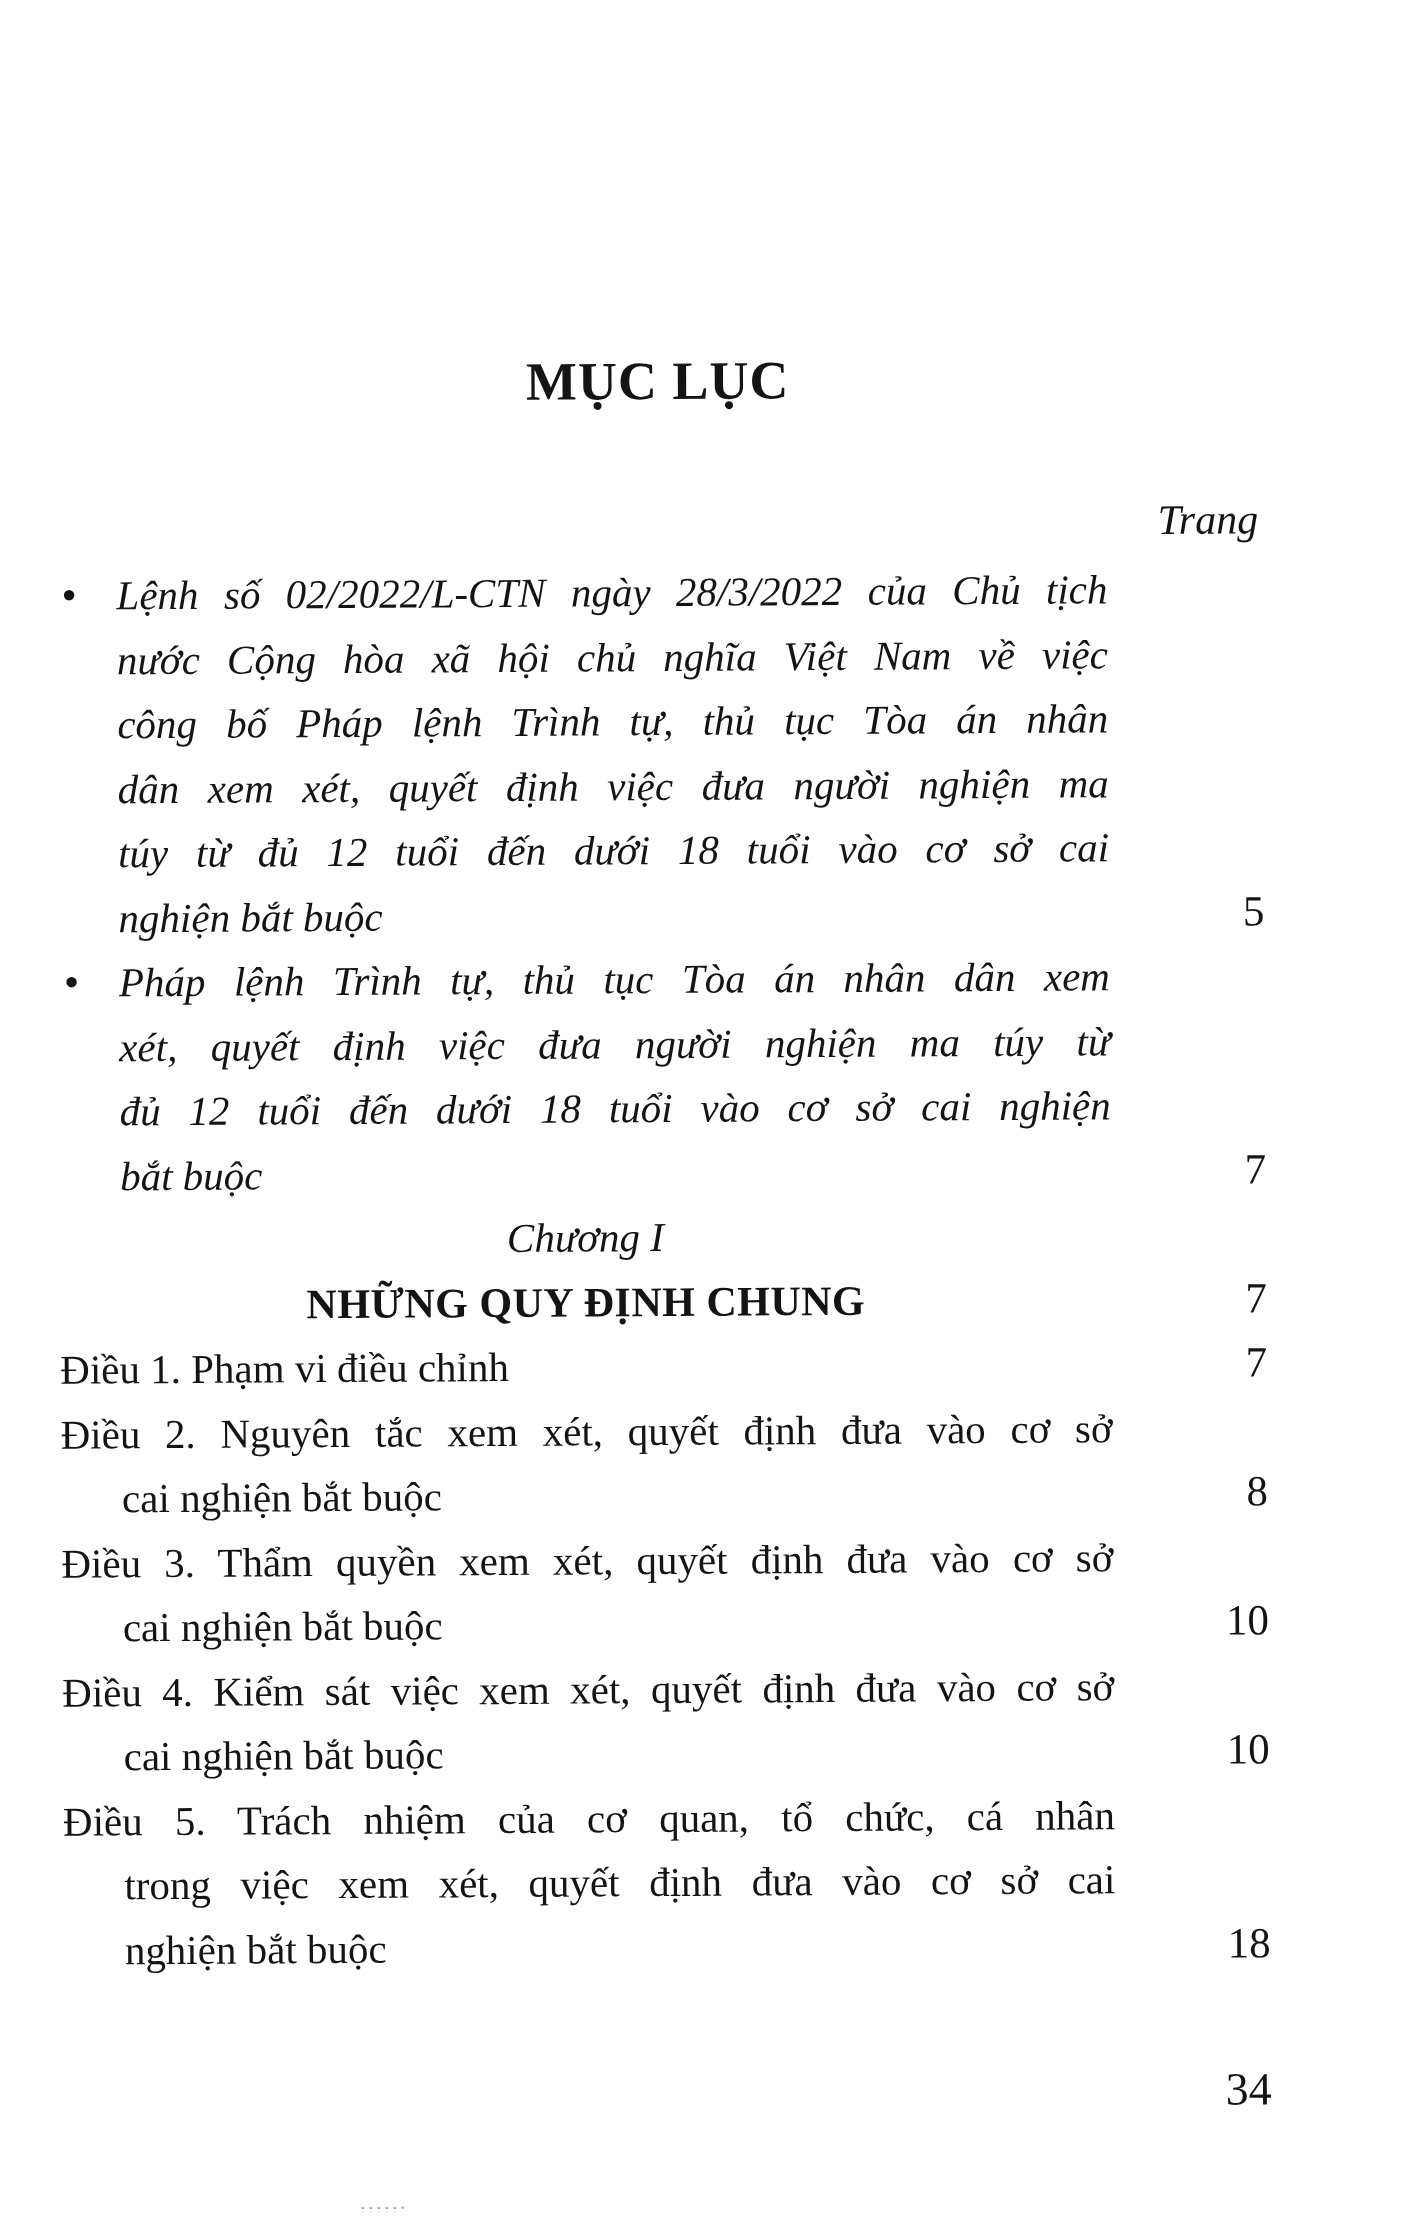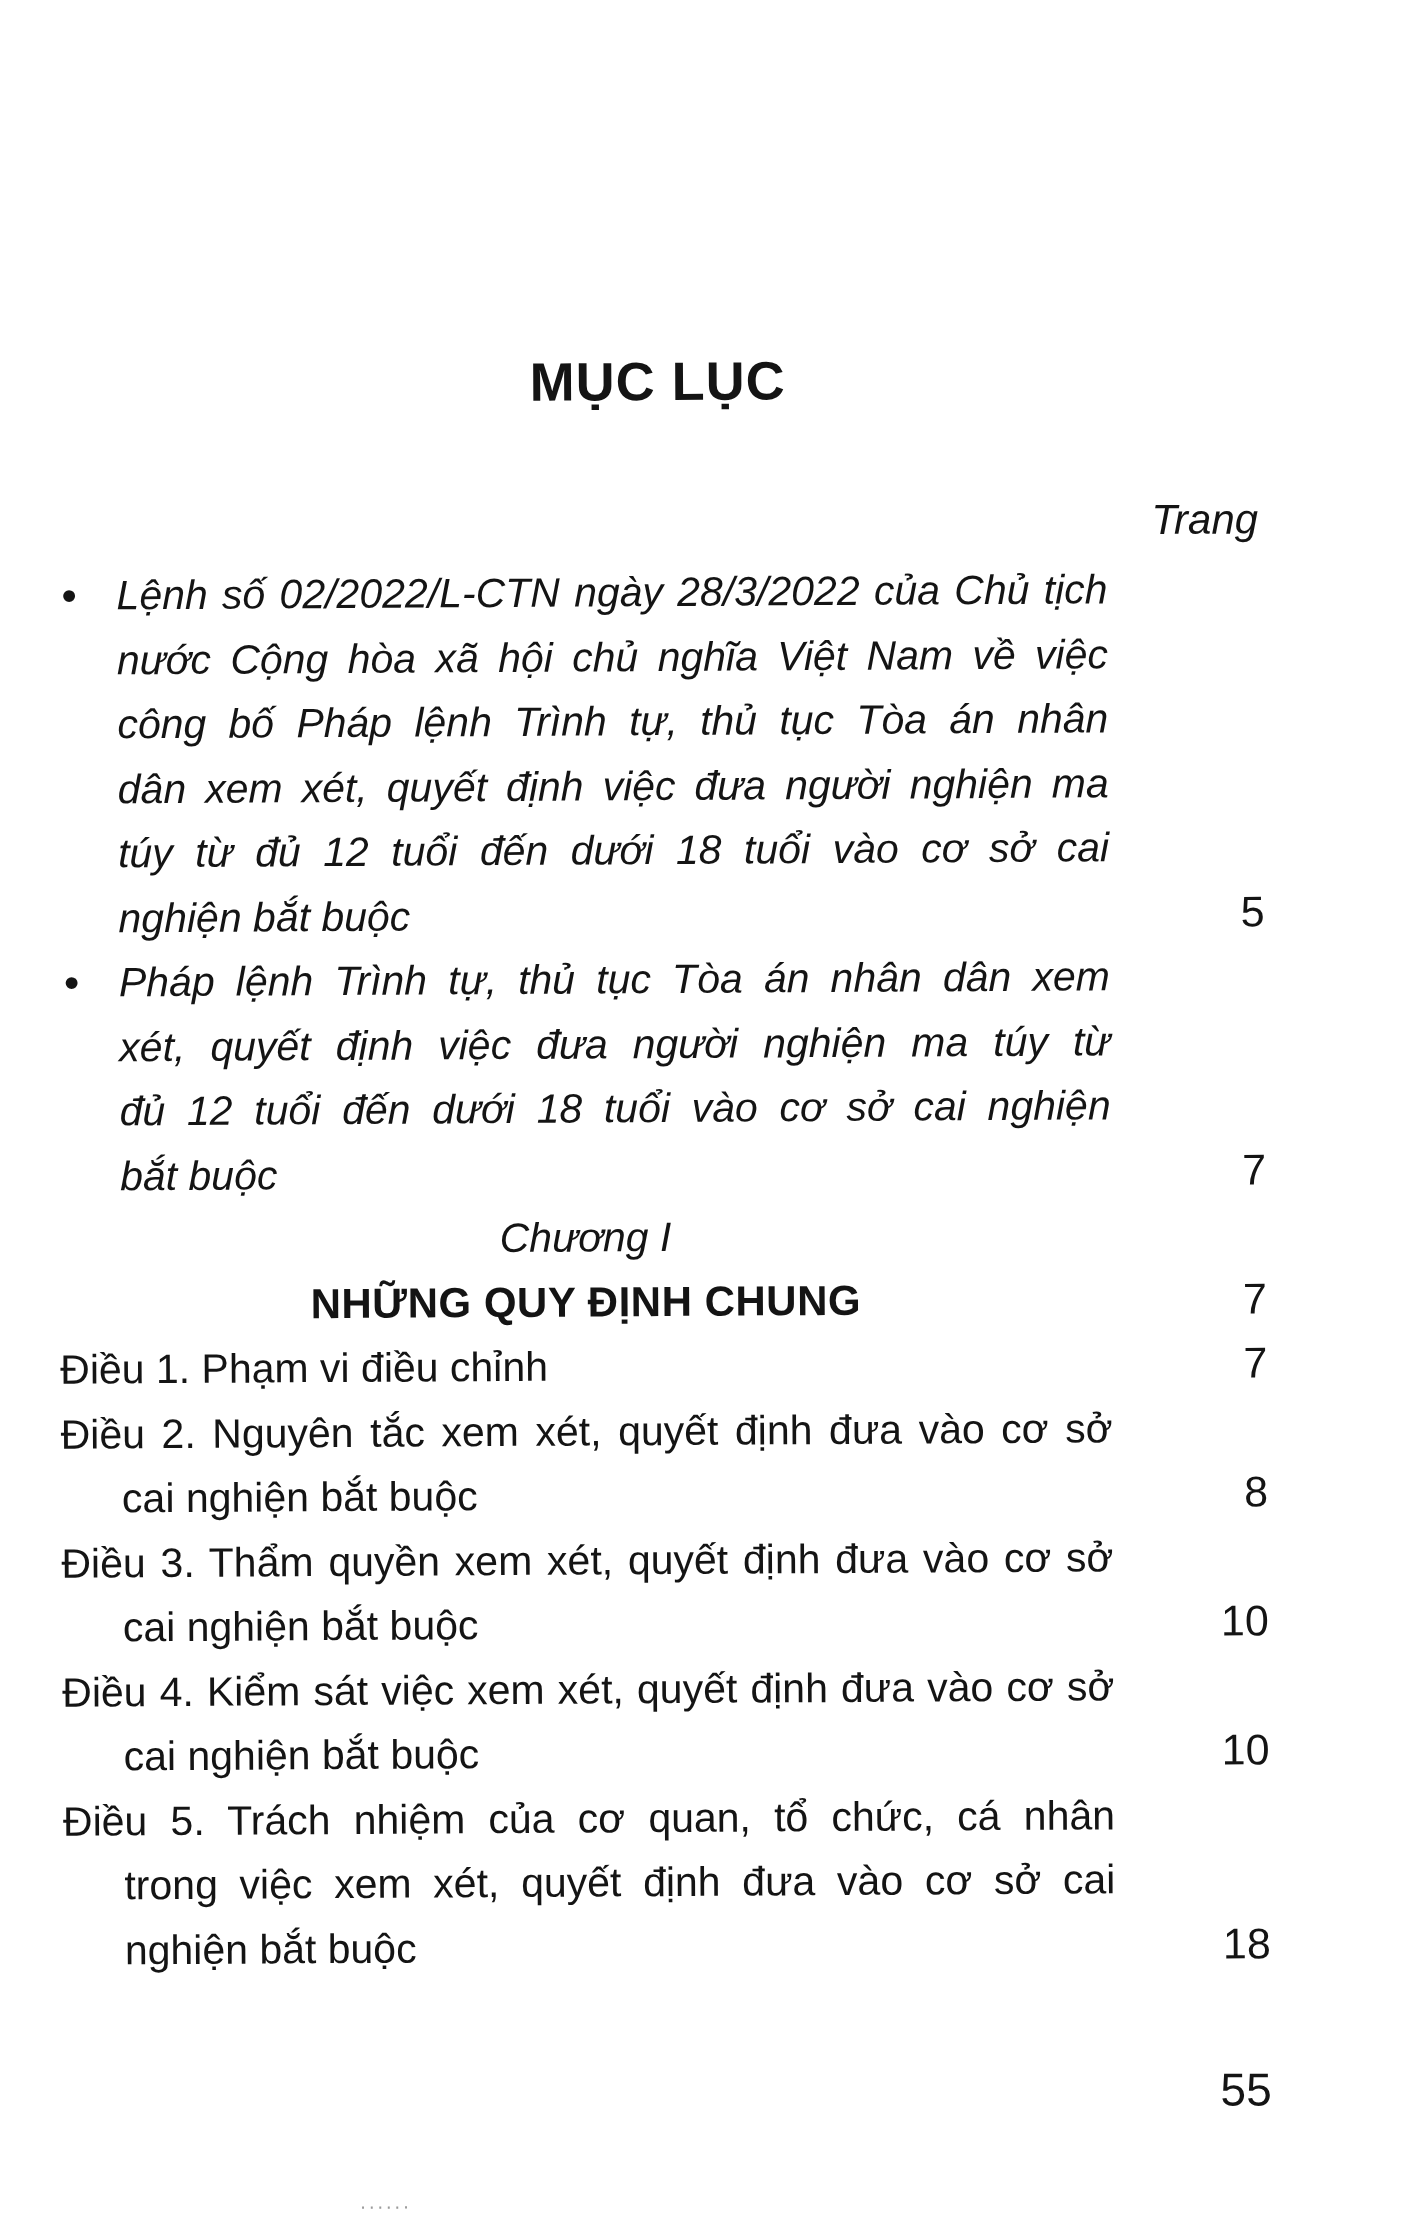--- a/index.html
+++ b/index.html
@@ -2,21 +2,21 @@
 <html><head>
 <meta charset="utf-8">
 <style>
   html, body { margin: 0; padding: 0; background: #ffffff; }
   .page {
     position: relative;
     width: 1424px;
     height: 2224px;
     background: #ffffff;
     color: #141414;
-    font-family: Liberation Sans, sans-serif;
+    font-family: Liberation Serif, serif;
     overflow: hidden;
   }
   .content {
     position: absolute;
     left: 58px;
     top: 0;
     width: 1207px;
     height: 2224px;
     transform: rotate(-0.35deg);
     transform-origin: 50% 45%;
@@ -196,18 +196,18 @@
       <div class="row">
         <div class="line just w-art ind" style="width:991px;">trong việc xem xét, quyết định đưa vào cơ sở cai</div>
       </div>
       <div class="row">
         <div class="line ind">nghiện bắt buộc</div>
         <span class="pnum">18</span>
       </div>
 
     </div>
 
-    <div class="footer-num">55</div>
+    <div class="footer-num">34</div>
 
     <div class="artifact">......</div>
 
   </div>
 </div>
 
 </body></html>

